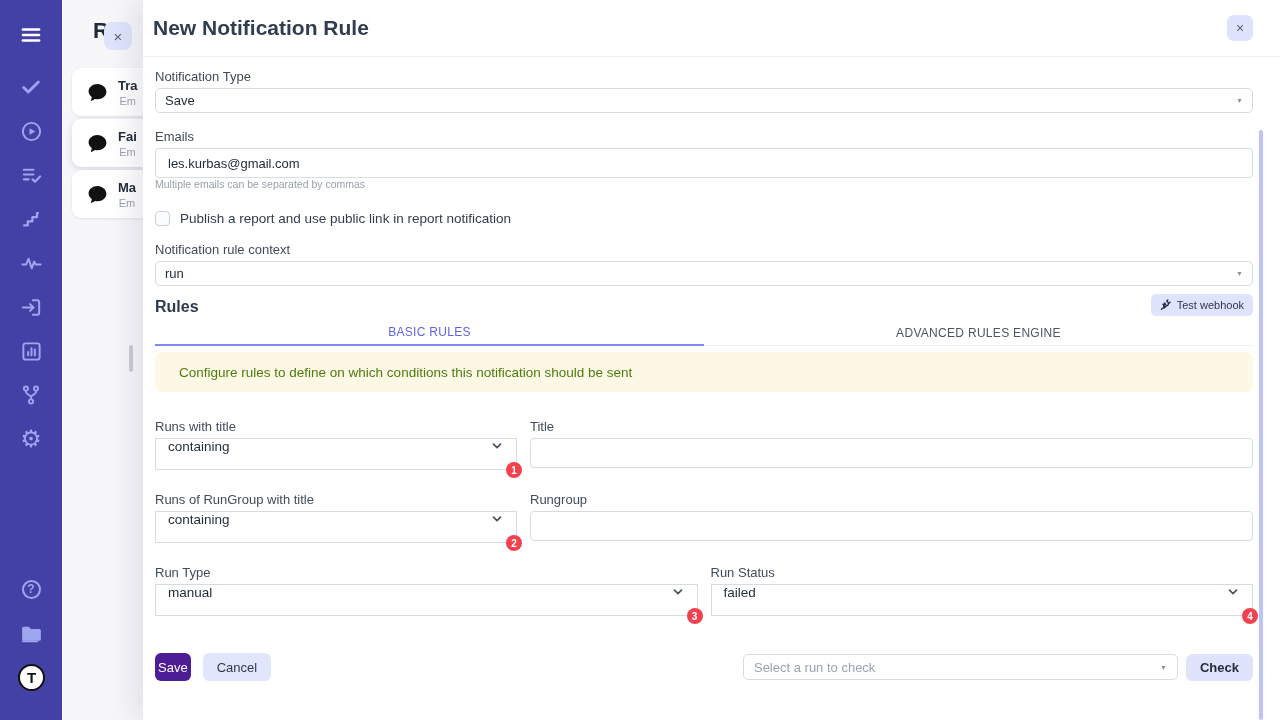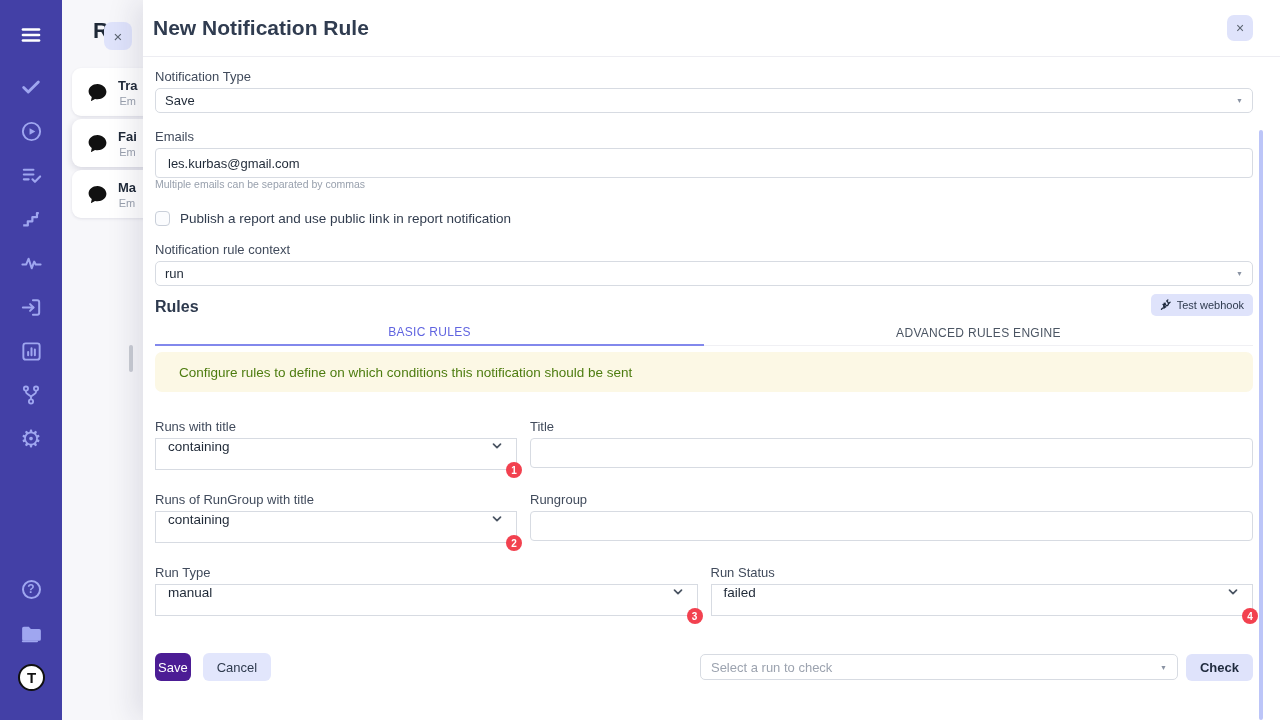--- a/index.html
+++ b/index.html
@@ -92,21 +92,21 @@
   .badge { position:absolute; right:-5px; bottom:-8px; width:16px; height:16px; background:#f2414f;
     border-radius:50%; color:#fff; font-size:10px; font-weight:bold;
     display:flex; align-items:center; justify-content:center; z-index:2; }
 
   .footer { margin-top:37px; display:flex; align-items:center; }
   .btn-save { height:28px; padding:0 3px; background:#4c1d95; color:#fff; border:none;
     border-radius:6px; font-size:13px; cursor:pointer; }
   .btn-cancel { height:28px; padding:0 14px; background:#e2e6fc; color:#2e3a4e; border:none;
     border-radius:6px; font-size:13px; margin-left:12px; cursor:pointer; }
   .footer-right { margin-left:auto; display:flex; align-items:center; gap:8px; }
-  .run-check-select { width:478px; height:26px; border:1px solid #d7dbe2; border-radius:5px;
+  .run-check-select { width:435px; height:26px; border:1px solid #d7dbe2; border-radius:5px;
     background:#fff; display:flex; align-items:center; padding:0 10px; font-size:13px;
     color:#9ca3af; cursor:pointer; }
   .run-check-select .arr { margin-left:auto; font-size:7px; color:#8a93a3; }
   .btn-check { height:27px; padding:0 14px; background:#dfe3fb; color:#1f2a3d; border:none;
     border-radius:6px; font-size:13px; font-weight:bold; cursor:pointer; }
 
   .v-scrollbar { position:absolute; right:17px; top:130px; width:4px; height:590px;
     background:#bcc5f8; border-radius:2px; z-index:20; }
 </style>
 </head>

